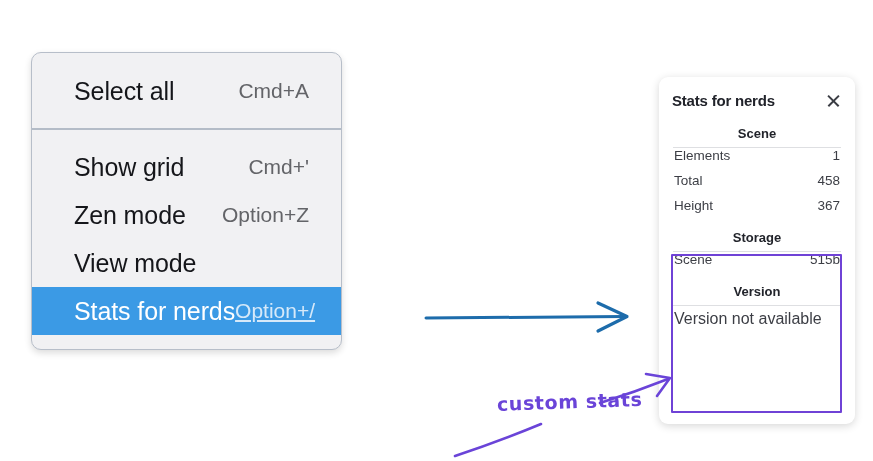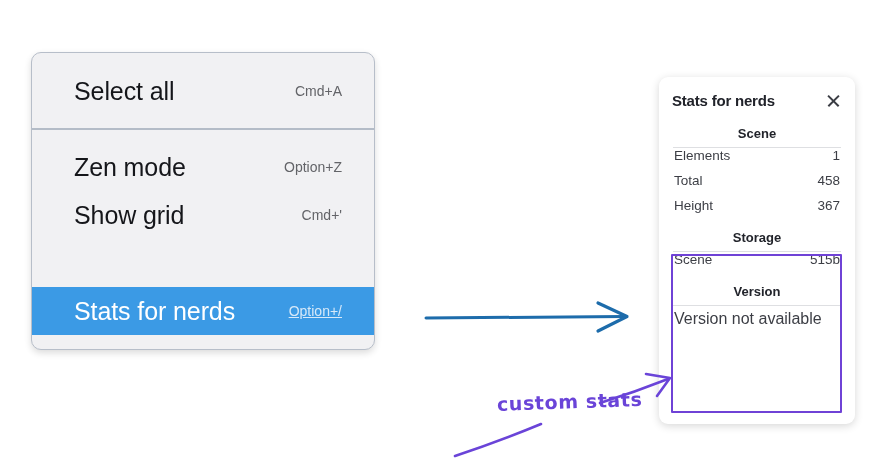--- a/index.html
+++ b/index.html
@@ -14,21 +14,21 @@
     overflow: hidden;
     font-family: "Liberation Sans", sans-serif;
     -webkit-font-smoothing: antialiased;
   }
 
   
   #context-menu {
     position: absolute;
     left: 31px;
     top: 52px;
-    width: 344px;
+    width: 311px;
     height: 298px;
     background: #f1f1f3;
     border: 1px solid #b7bec9;
     border-radius: 10px;
     box-sizing: border-box;
     box-shadow: 0 3px 7px rgba(0,0,0,0.14);
     overflow: hidden;
   }
   .menu-group { padding: 0; }
   .menu-group-top { padding-top: 14px; padding-bottom: 13px; }
@@ -47,21 +47,21 @@
     box-sizing: border-box;
   }
   .menu-row .label {
     font-size: 25px;
     color: #15161a;
     letter-spacing: -0.1px;
     white-space: nowrap;
   }
   .menu-row .shortcut {
     margin-left: auto;
-    font-size: 14px;
+    font-size: 21px;
     color: #636468;
     white-space: nowrap;
   }
   .menu-row.selected {
     background: #3b9ae5;
   }
   .menu-row.selected .label { color: #ffffff; }
   .menu-row.selected .shortcut { color: #d6e9f9; text-decoration: underline; }
 
   
@@ -187,28 +187,29 @@
     <div class="menu-row">
       <span class="label">Select all</span>
       <span class="shortcut">Cmd+A</span>
     </div>
   </div>
 
   <div class="menu-sep"></div>
 
   <div class="menu-group menu-group-bottom">
     <div class="menu-row">
+      <span class="label">Show grid</span>
+      <span class="shortcut">Cmd+'</span>
+    </div>
+    <div class="menu-row">
       <span class="label">Zen mode</span>
       <span class="shortcut">Option+Z</span>
     </div>
     <div class="menu-row">
-      <span class="label">Show grid</span>
-      <span class="shortcut">Cmd+'</span>
-    </div>
-    <div class="menu-row">
+      <span class="label">View mode</span>
     </div>
     <div class="menu-row selected">
       <span class="label">Stats for nerds</span>
       <span class="shortcut">Option+/</span>
     </div>
   </div>
 
 </div>
 
 <div id="stats-panel">

